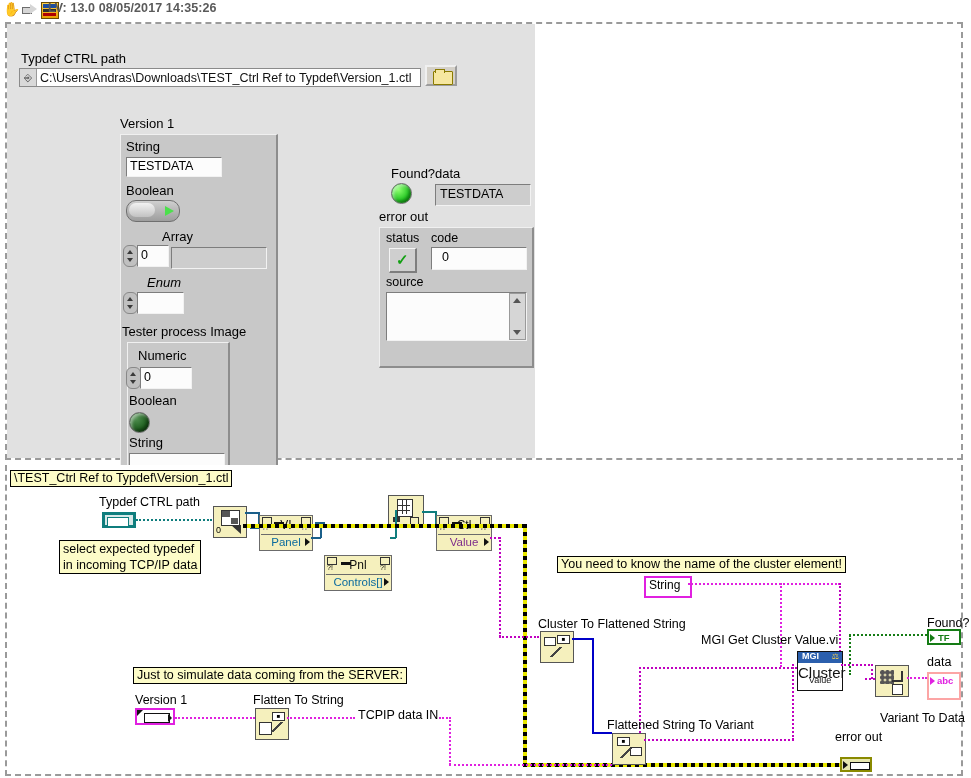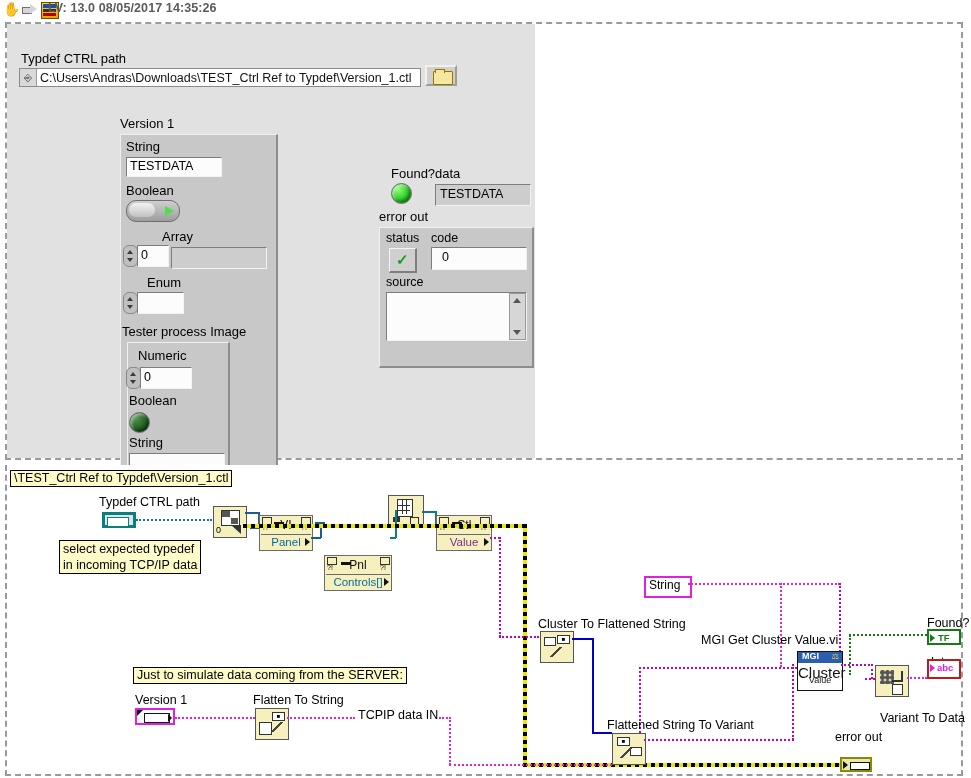--- a/index.html
+++ b/index.html
@@ -177,21 +177,21 @@
     <div class="up"></div>
       <div class="dn"></div>
   </div>
   <div class="sunken abs" style="left:130px;top:221px;width:30px;height:20px;">
     <span class="abs" style="left:3px;top:2px;font-size:12.5px;">0</span>
   </div>
   <div class="grayfield abs" style="left:164px;top:223px;width:94px;height:20px;">
     <span class="abs" style="left:3px;top:2px;font-size:12.5px;"></span>
   </div>
 
-  <div class="fp-label abs" style="left:140px;top:251px;">Enum</div>
+  <div class="fp-label abs" style="left:140px;top:251px;font-style:italic;">Enum</div>
   <div class="spin abs" style="left:116px;top:268px;">
     <div class="up"></div>
       <div class="dn"></div>
   </div>
   <div class="sunken abs" style="left:130px;top:268px;width:45px;height:20px;">
     <span class="abs" style="left:3px;top:2px;font-size:12.5px;"></span>
   </div>
 
   <div class="fp-label abs" style="left:115px;top:300px;">Tester process Image</div>
   <div class="cluster abs" style="left:120px;top:318px;width:100px;height:130px;"></div>
@@ -361,20 +361,21 @@
     <div class="abs" style="left:3px;top:5px;width:10px;height:7px;border:1px solid #333;background:#fff;"></div>
     <div class="abs" style="right:3px;top:3px;width:11px;height:7px;border:1px solid #333;background:#fff;font-size:6px;text-align:center;">■</div>
     <div class="abs" style="left:5px;top:15px;width:20px;height:10px;
          background:linear-gradient(135deg,transparent 45%,#444 45%,#444 55%,transparent 55%);"></div>
   </div>
 
   <div class="w h" style="left:565px;top:173px;width:22px;border-top-color:#0000c8;"></div>
   <div class="w v" style="left:585px;top:173px;height:96px;border-left-color:#0000c8;"></div>
   <div class="w h" style="left:585px;top:267px;width:20px;border-top-color:#0000c8;"></div>
 
+  <div class="freelabel" style="left:550px;top:91px;">You need to know the name of the cluster element!</div>
 
   <div class="abs" style="left:637px;top:111px;width:44px;height:18px;background:#fff;border:2px solid #e020e0;">
     <span class="abs" style="left:3px;top:0px;font-size:12px;color:#000;">String</span>
   </div>
 
   <div class="w h d" style="left:681px;top:118px;width:152px;border-top-color:#e020e0;"></div>
   <div class="w v d" style="left:773px;top:118px;height:84px;border-left-color:#e020e0;"></div>
 
   <div class="w v d" style="left:832px;top:118px;height:80px;border-left-color:#c000c0;"></div>
 
@@ -411,22 +412,22 @@
 
   <div class="bd-label" style="left:920px;top:151px;">Found?</div>
   <div class="term" style="left:920px;top:164px;width:34px;height:16px;
        background:#fff;border:2px solid #157c15;">
     <span class="lbl" style="color:#157c15;left:9px;top:1px;">TF</span>
     <span class="abs" style="left:1px;top:3px;width:0;height:0;border-top:4px solid transparent;
           border-bottom:4px solid transparent;border-left:5px solid #157c15;"></span>
   </div>
 
   <div class="bd-label" style="left:920px;top:190px;">data</div>
-  <div class="term" style="left:920px;top:194px;width:34px;height:20px;
-       background:#fff;border:2px solid #b91c1c;">
+  <div class="term" style="left:920px;top:207px;width:34px;height:28px;
+       background:#fff;border:2px solid #fca5a5;">
     <span class="lbl" style="color:#e020e0;left:8px;top:1px;">abc</span>
     <span class="abs" style="left:1px;top:3px;width:0;height:0;border-top:4px solid transparent;
           border-bottom:4px solid transparent;border-left:5px solid #e020e0;"></span>
   </div>
 
   <div class="freelabel" style="left:126px;top:202px;">Just to simulate data coming from the SERVER:</div>
 
   <div class="bd-label" style="left:128px;top:228px;">Version 1</div>
   <div class="term" style="left:128px;top:243px;width:40px;height:17px;
        background:#fff;border:2px solid #e020e0;">

